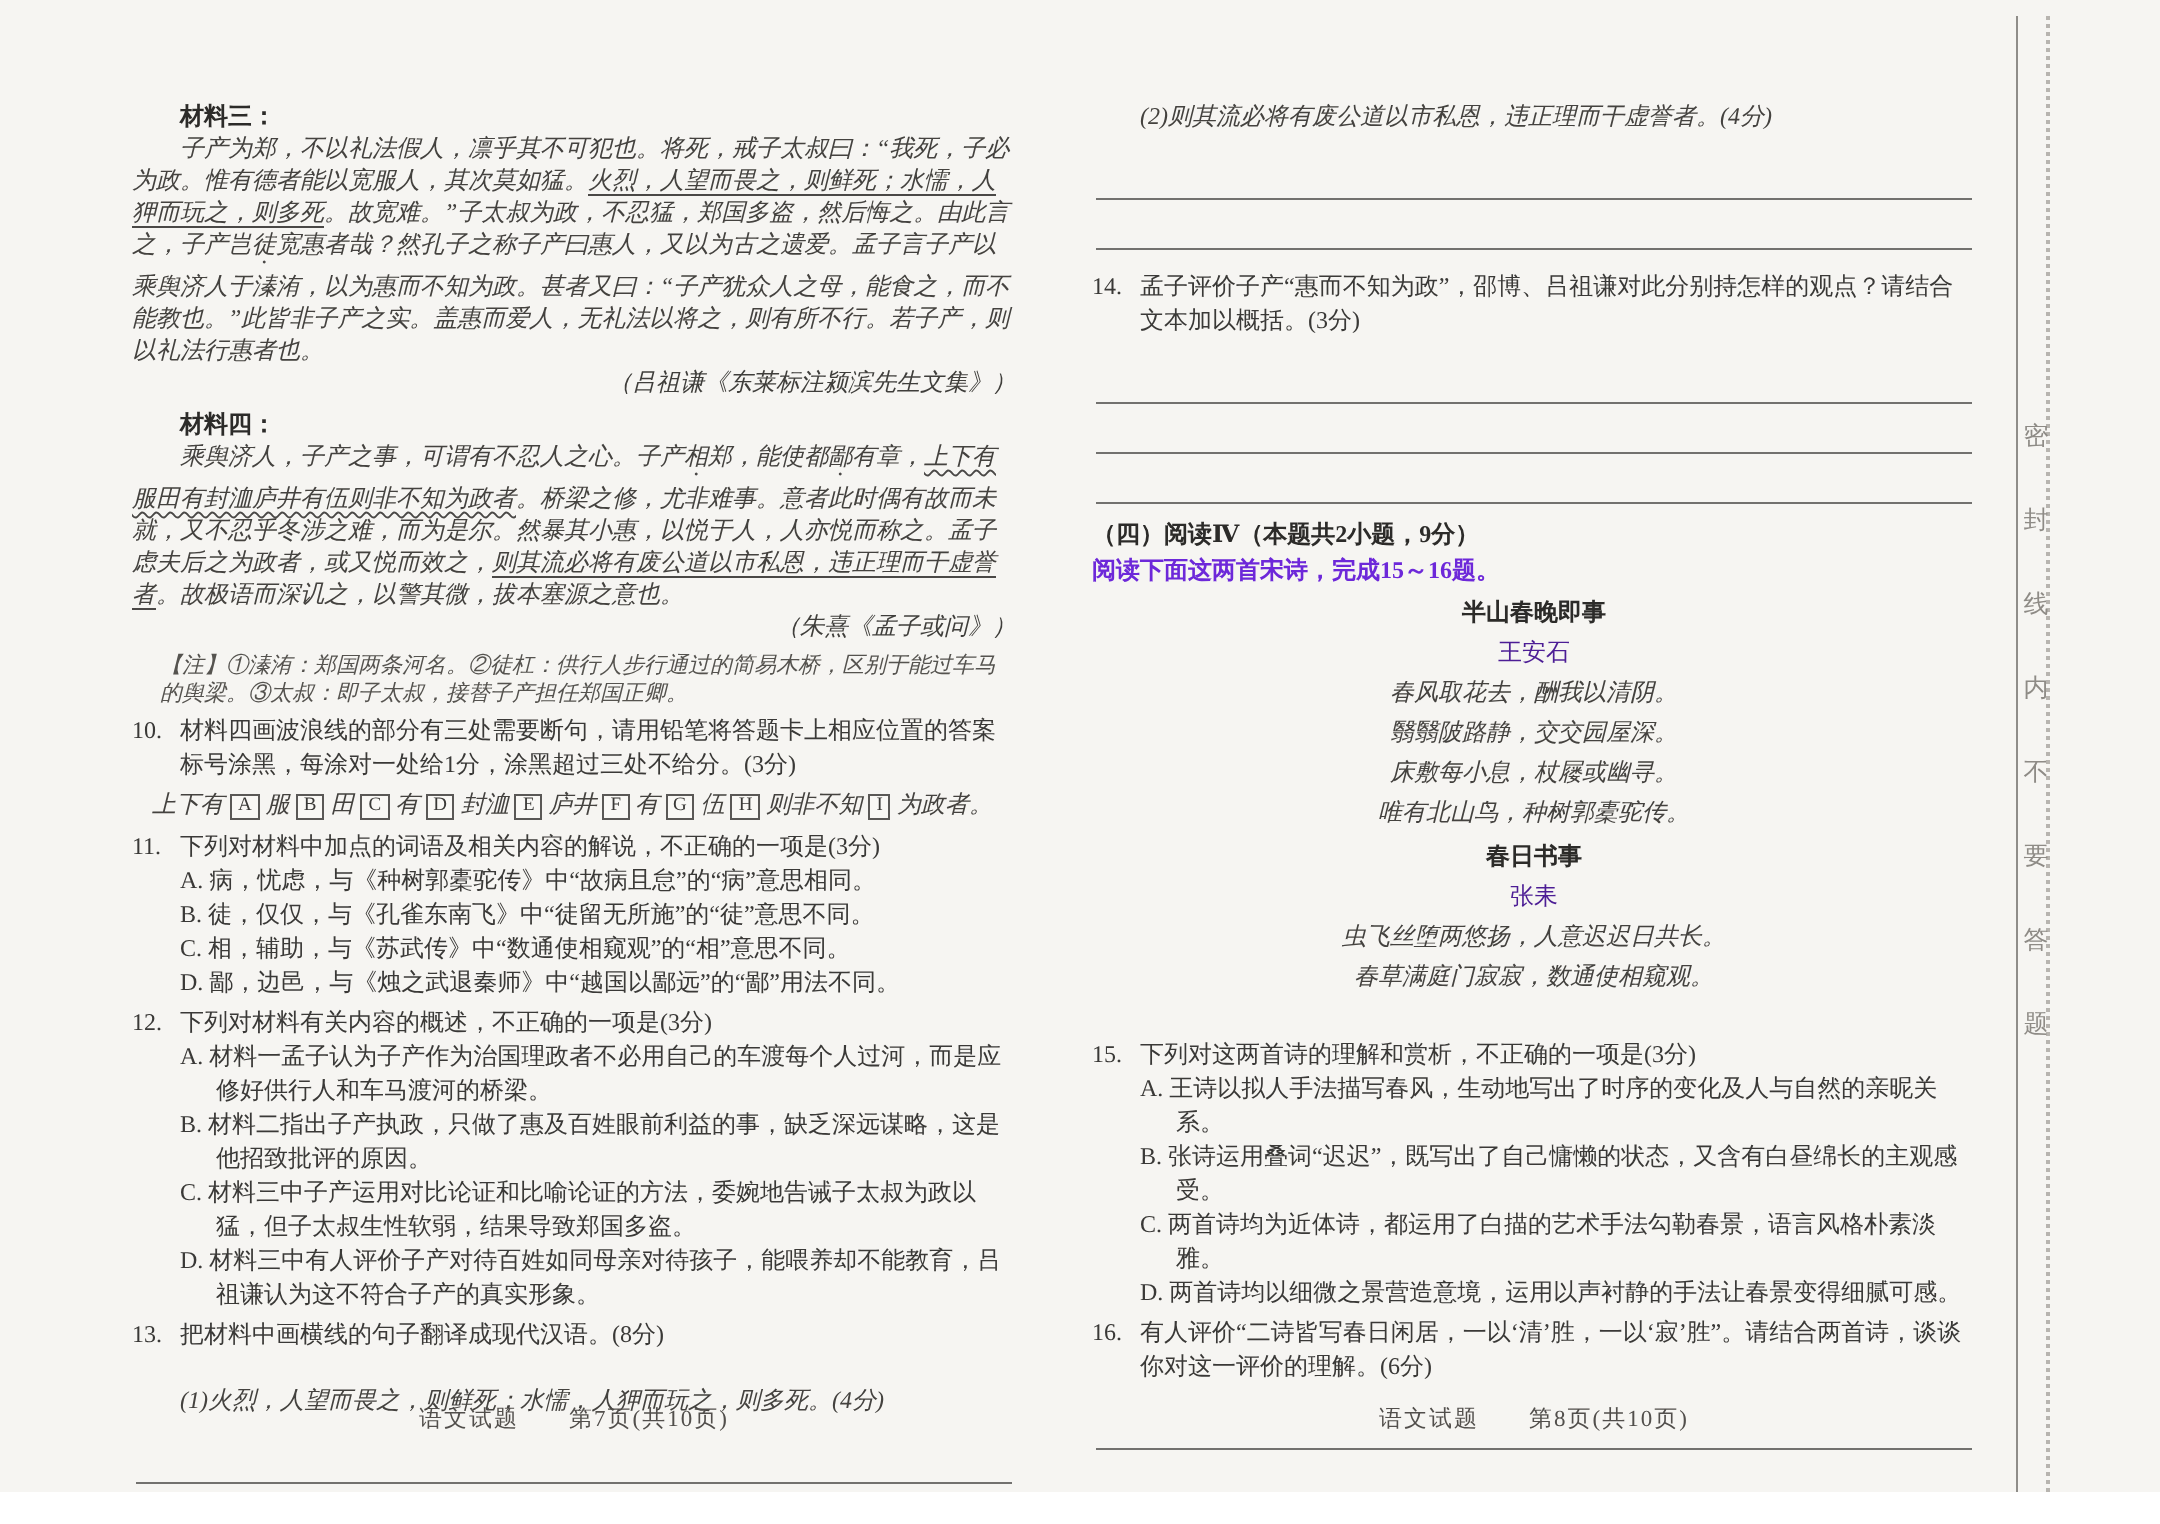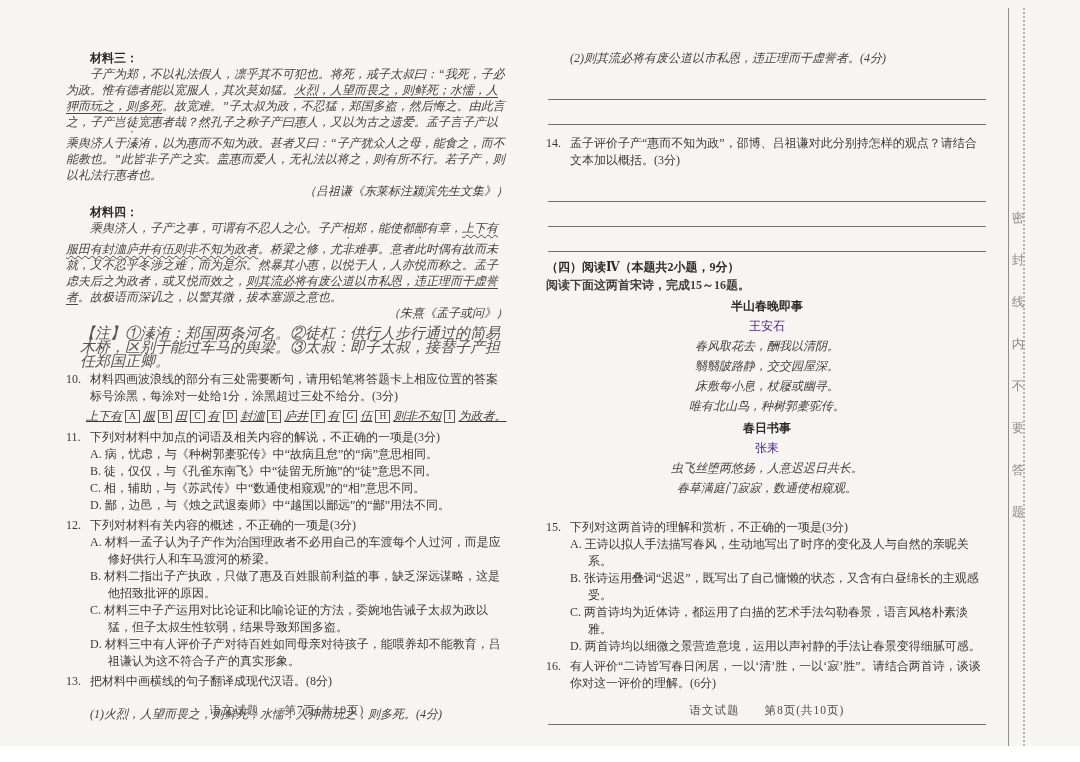--- a/index.html
+++ b/index.html
@@ -14,44 +14,44 @@
     line-height:17px;
   }
   .page{position:absolute;top:46px;width:442px;}
   .page-left{left:66px;}
   .page-right{left:546px;}
 
   .mat-head{font-weight:bold;color:#2c2b29;text-indent:24px;margin-top:4px;line-height:16px;}
   .classical{line-height:16px;color:#44423f;text-indent:24px;font-style:italic;}
   .kai{font-style:italic;color:#44423f;}
   .source{text-align:right;line-height:17px;color:#3f3e3b;font-style:italic;}
-  .note{font-size:15px;line-height:14px;color:#55534f;font-style:italic;margin:4px 0 2px 0;padding-left:14px;}
+  .note{font-size:11px;line-height:14px;color:#55534f;font-style:italic;margin:4px 0 2px 0;padding-left:14px;}
 
   .q{margin-top:3px;padding-left:24px;text-indent:-24px;line-height:17px;}
   .q .qnum{display:inline-block;width:24px;text-indent:0;}
   .opt{margin-left:24px;padding-left:18px;text-indent:-18px;line-height:17px;}
   .sub{margin-left:24px;line-height:17px;margin-top:16px;}
-  .tokens{margin-left:20px;line-height:20px;margin-top:1px;text-decoration:underline;}
+  .tokens{margin-left:10px;line-height:20px;margin-top:1px;}
 
   .ul{text-decoration:underline;text-underline-offset:3px;text-decoration-thickness:1px;text-decoration-color:#4a4846;}
   .wavy{text-decoration:underline wavy;text-underline-offset:2px;text-decoration-thickness:1px;text-decoration-color:#4a4846;}
   .dot{
     -webkit-text-emphasis:filled dot #4a4846;text-emphasis:filled dot #4a4846;
     -webkit-text-emphasis-position:under right;text-emphasis-position:under right;
   }
   .box{
     display:inline-block;border:1px solid #5a5856;font-size:9.5px;line-height:11px;
     padding:0 3px;margin:0 3px;vertical-align:1px;font-style:normal;color:#3a3937;background:#f9f8f5;
   }
 
   .ans{height:24px;border-bottom:1px solid #72716f;margin:0 2px;}
   .ans.first{margin-top:8px;}
 
   .sec-head{font-weight:bold;color:#2c2b29;margin-top:6px;line-height:18px;}
-  .sec-intro{font-weight:bold;color:#404040;line-height:18px;}
+  .sec-intro{font-weight:bold;color:#6d28d9;line-height:18px;}
   .poem{text-align:center;margin-top:2px;}
   .poem-title{font-weight:bold;color:#2c2b29;line-height:20px;}
   .poem-author{line-height:20px;color:#4c1d95;}
   .poem-line{line-height:20px;font-style:italic;color:#44423f;}
 
   .footer{position:absolute;top:702px;width:442px;text-align:center;font-size:11.5px;color:#524f4c;letter-spacing:1px;}
   .footer-left{left:66px;}
   .footer-right{left:546px;}
 
   .seal-solid{position:absolute;left:1008px;top:8px;height:746px;width:1px;background:#8f8d89;}

